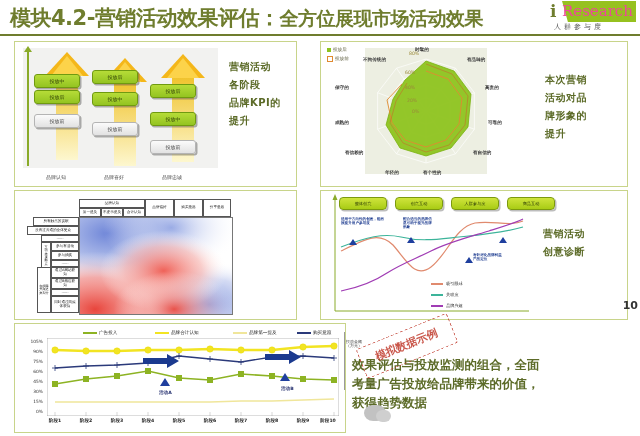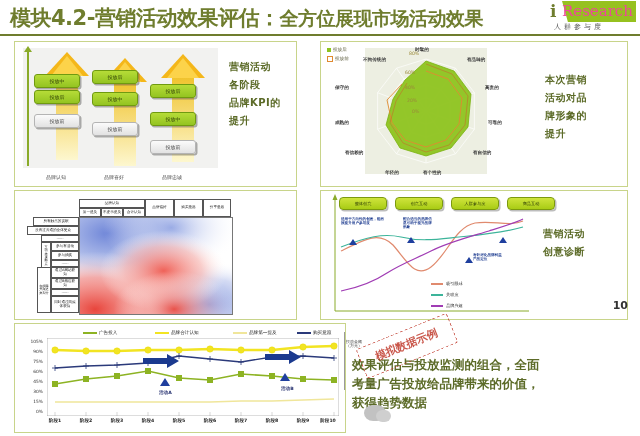--- a/index.html
+++ b/index.html
@@ -148,21 +148,21 @@
     font-size:20px;color:#b9b9b9;white-space:nowrap;letter-spacing:1px;
   }
   .wechat{
     position:absolute;left:364px;top:405px;width:22px;height:16px;
     background:#c2c2c2;border-radius:50%/60%;
   }
   .wechat:after{
     content:"";position:absolute;left:12px;top:5px;width:15px;height:12px;
     background:#cfcfcf;border-radius:50%/60%;
   }
-  .pageno{position:absolute;right:12px;bottom:4px;font-size:11px;color:#333;font-weight:bold;}
+  .pageno{position:absolute;right:2px;bottom:4px;font-size:11px;color:#333;font-weight:bold;}
   .yaxis-cap{position:absolute;font-size:4px;color:#444;line-height:1.1;text-align:center;white-space:pre;}
 </style>
 </head>
 <body>
 
 <div class="slide">
 
   <div class="header">
     <div class="title">
       <span>模块4.2-营销活动效果评估：</span><span class="sub">全方位展现市场活动效果</span>

